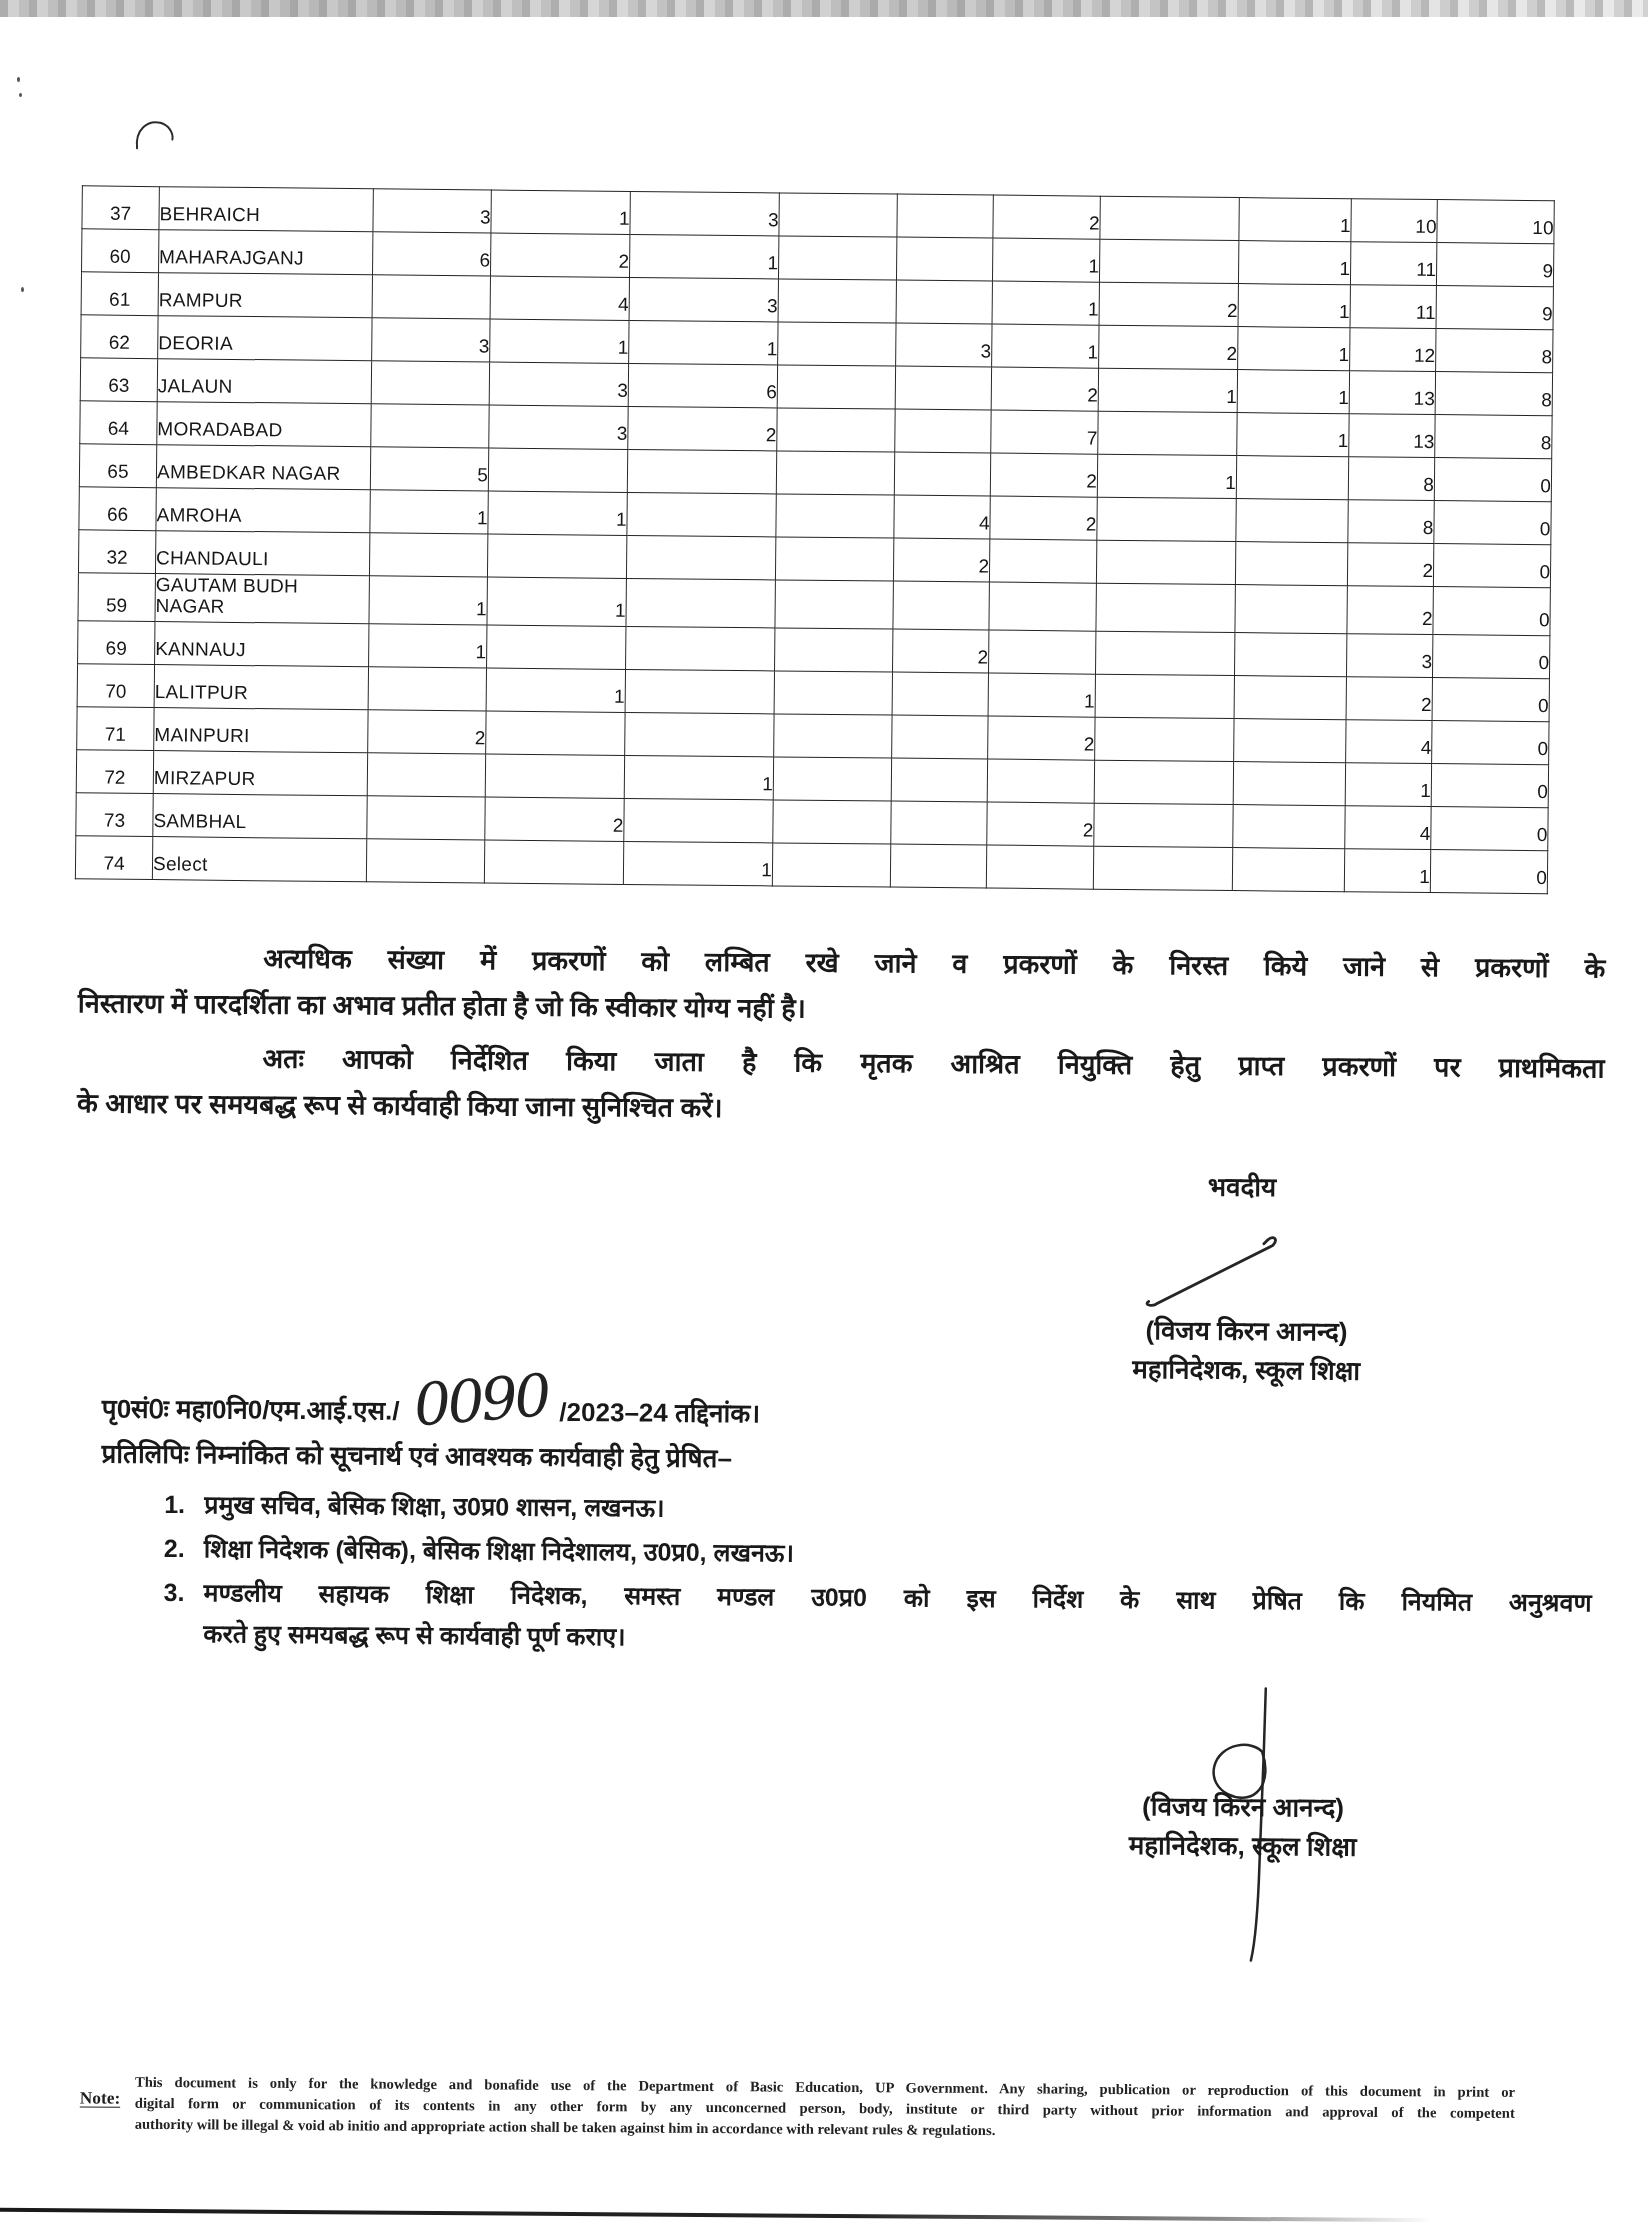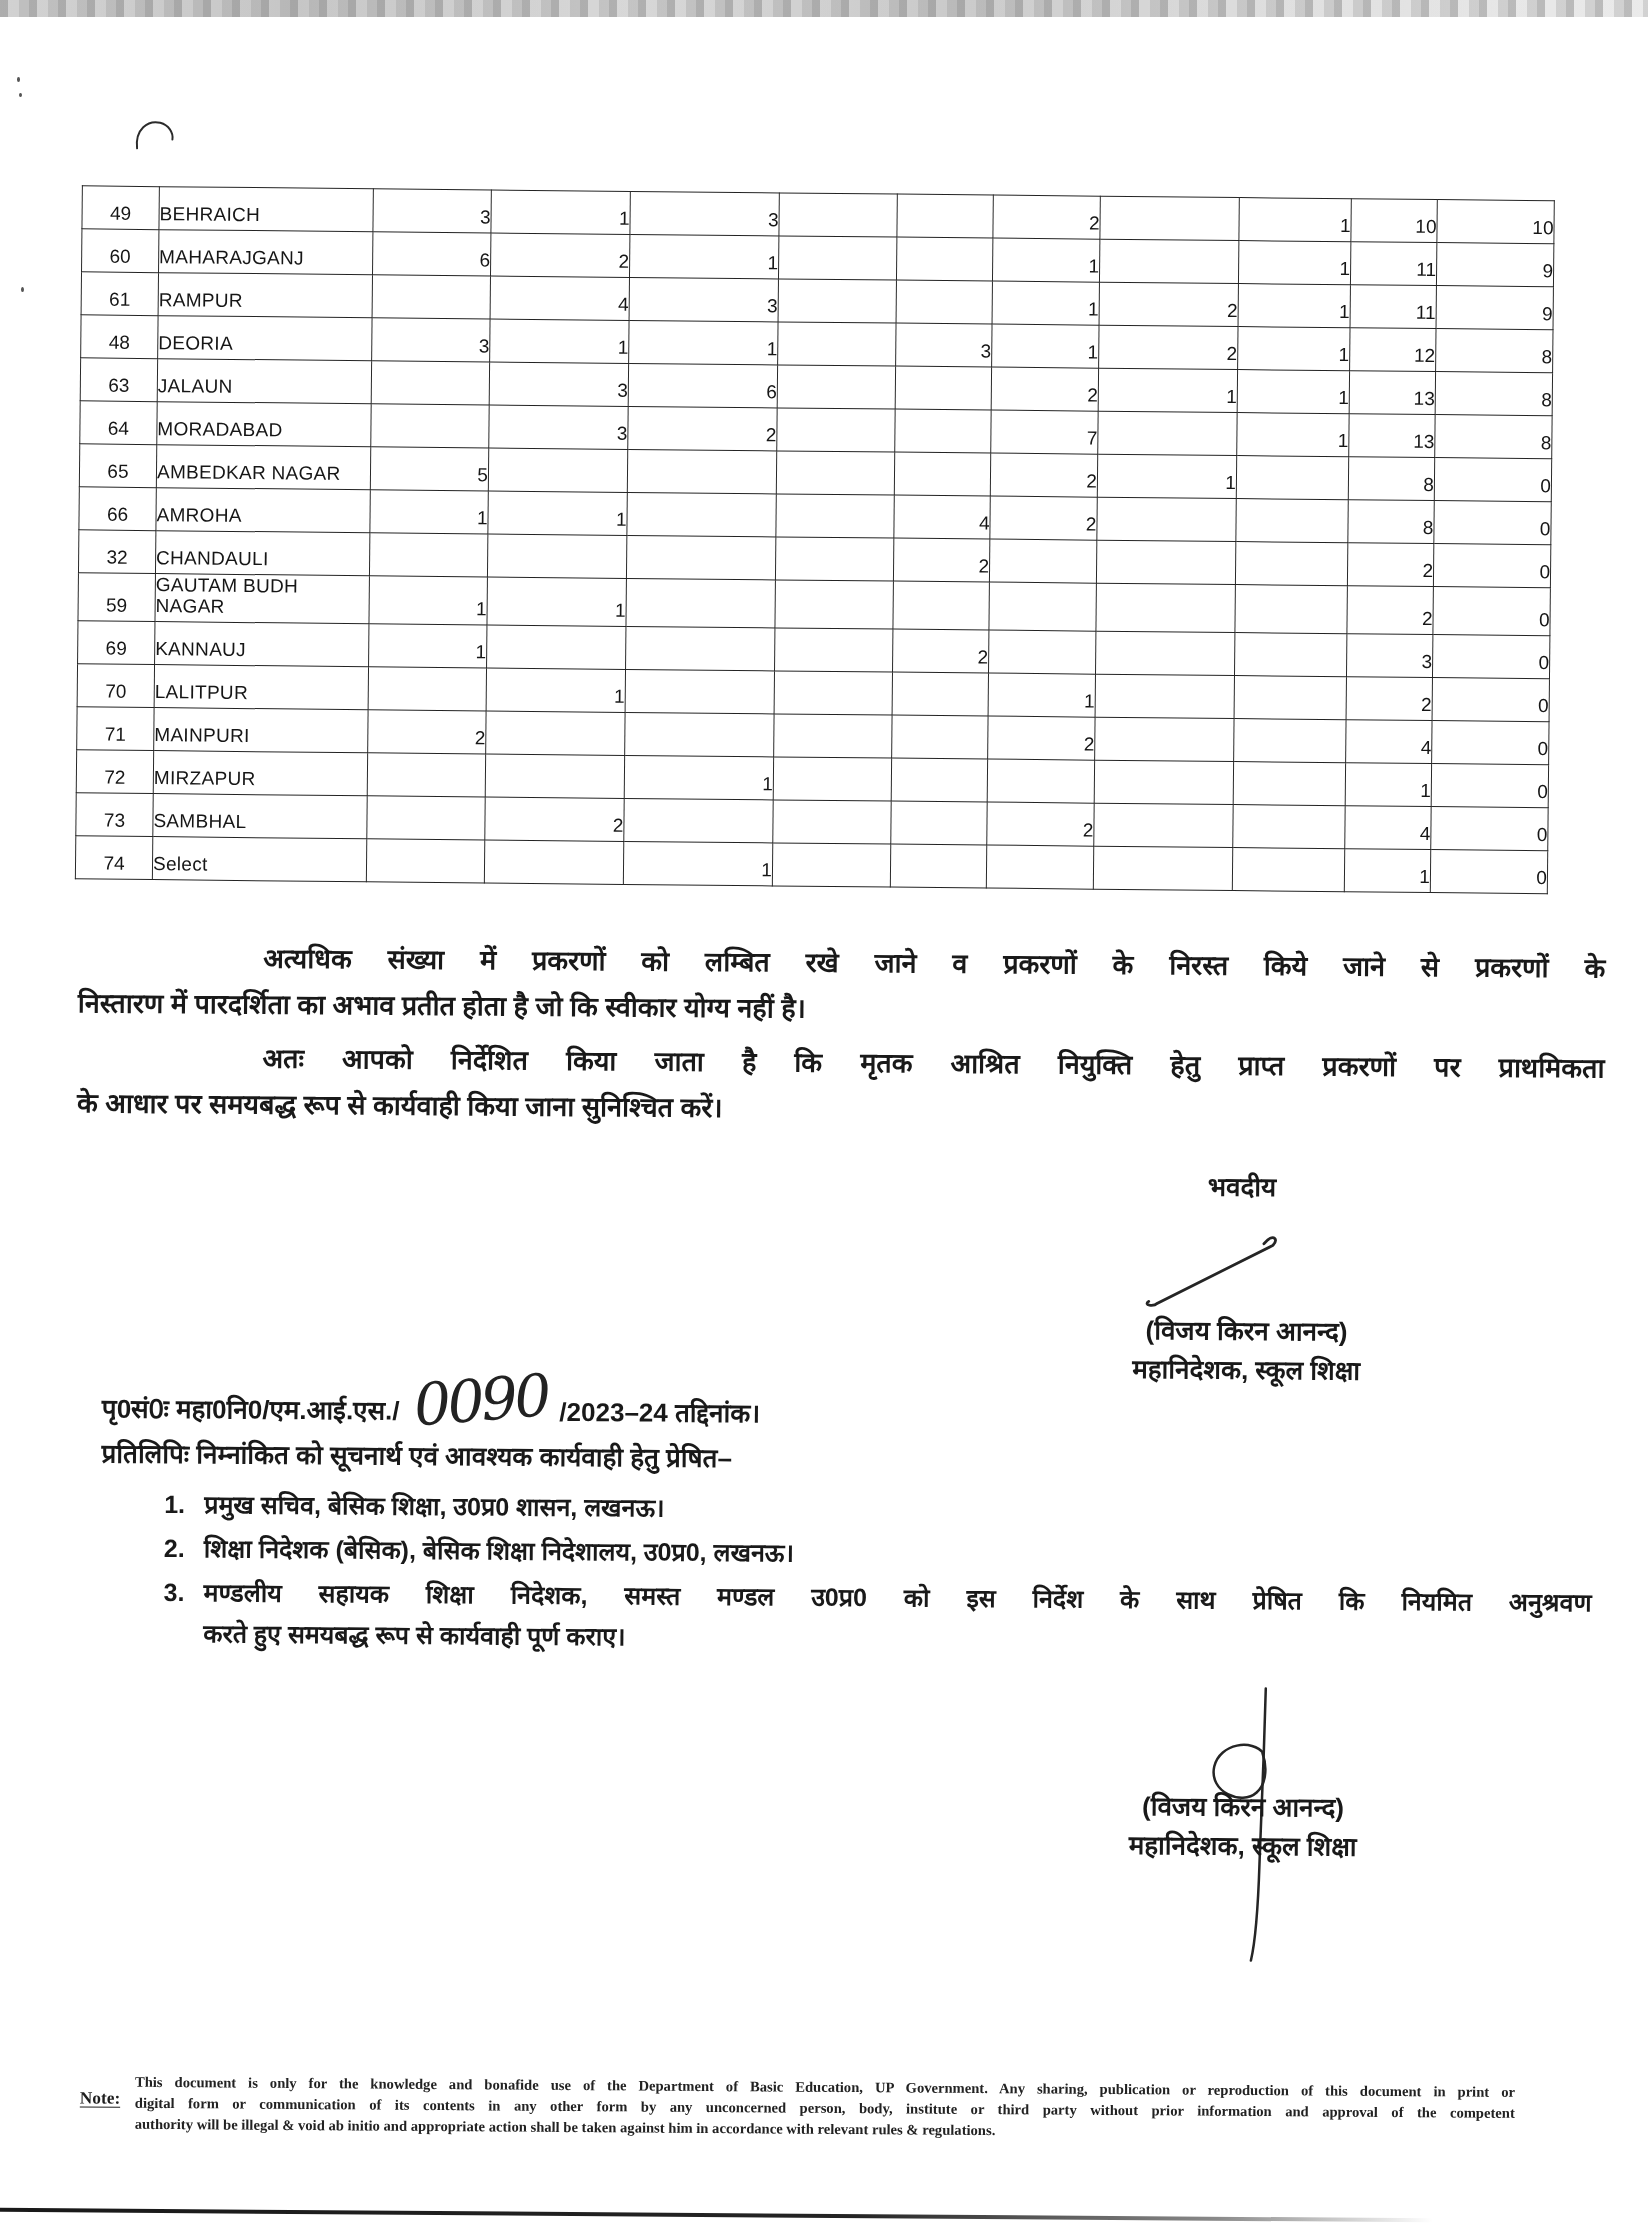--- a/index.html
+++ b/index.html
@@ -94,21 +94,21 @@
             <col style="width:118px">
             <col style="width:96px">
             <col style="width:107px">
           <col style="width:139px">
             <col style="width:112px">
             <col style="width:86px">
             <col style="width:117px">
         </colgroup>
         <tbody id="tbl-body">
             <tr>
-              <td class="c-serial">49</td>
+              <td class="c-serial">37</td>
               <td class="c-name">BEHRAICH</td>
               <td class="c-num">3</td>
               <td class="c-num">1</td>
               <td class="c-num">3</td>
               <td class="c-num"></td>
               <td class="c-num"></td>
               <td class="c-num">2</td>
               <td class="c-num"></td>
               <td class="c-num">1</td>
               <td class="c-num">10</td>
@@ -136,21 +136,21 @@
               <td class="c-num">3</td>
               <td class="c-num"></td>
               <td class="c-num"></td>
               <td class="c-num">1</td>
               <td class="c-num">2</td>
               <td class="c-num">1</td>
               <td class="c-num">11</td>
               <td class="c-num">9</td>
             </tr>
             <tr>
-              <td class="c-serial">48</td>
+              <td class="c-serial">62</td>
               <td class="c-name">DEORIA</td>
               <td class="c-num">3</td>
               <td class="c-num">1</td>
               <td class="c-num">1</td>
               <td class="c-num"></td>
               <td class="c-num">3</td>
               <td class="c-num">1</td>
               <td class="c-num">2</td>
               <td class="c-num">1</td>
               <td class="c-num">12</td>

